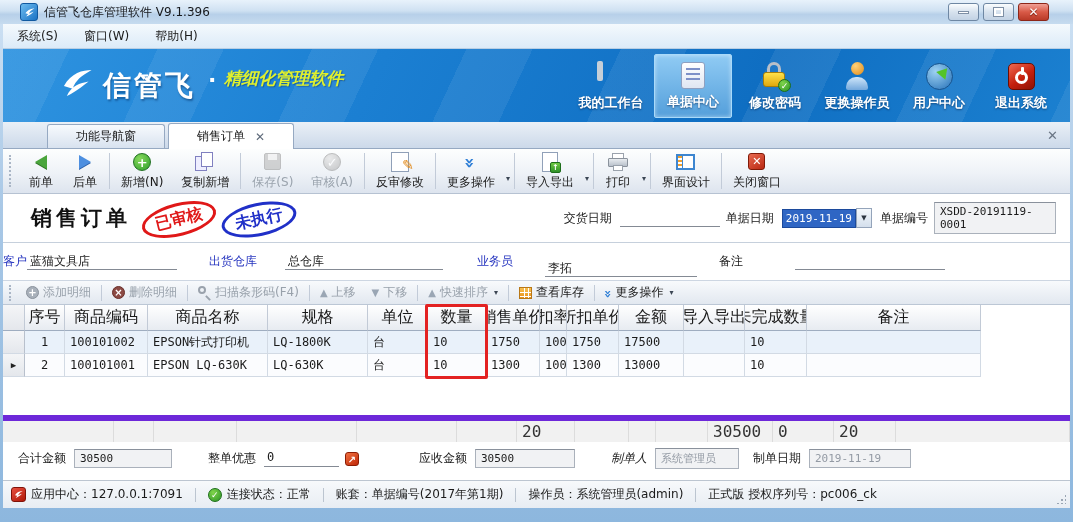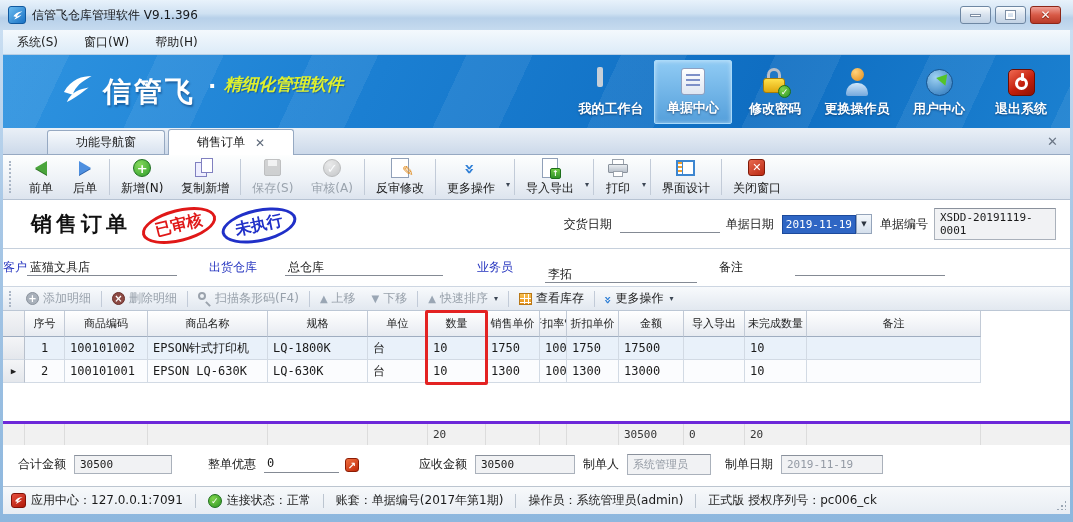--- a/index.html
+++ b/index.html
@@ -1,21 +1,21 @@
 <!DOCTYPE html>
 <html><head>
 <meta charset="utf-8">
 <style>
   * { box-sizing: border-box; margin: 0; padding: 0; }
   html,body { width:1073px; height:522px; overflow:hidden; }
   body { font-family:"DejaVu Sans","Liberation Sans",sans-serif; font-size:12px; color:#1a1a1a; }
   .frame { width:1073px; height:522px; background:linear-gradient(180deg,#cfe2f4 0%,#a9c8e6 40%,#8db7de 100%); position:relative; }
 
   
-  .titlebar { height:30px; display:flex; align-items:center; padding:0 8px;
+  .titlebar { height:24px; display:flex; align-items:center; padding:0 20px;
     background:linear-gradient(180deg,#e8f2fb 0%,#cfe1f2 45%,#b7d0e9 60%,#c6dbef 100%); }
   .app-logo { width:18px; height:18px; border-radius:3px; background:linear-gradient(135deg,#6cbcf0,#1a72c4); border:1px solid #1059a0; display:flex; align-items:center; justify-content:center; margin-right:6px; }
   .app-logo svg { width:13px; height:13px; }
   .title-text { font-size:12px; color:#16181c; }
   .winbtns { margin-left:auto; display:flex; gap:4px; padding-right:4px; }
   .winbtn { width:31px; height:18px; border:1px solid #6e87a3; border-radius:3px;
     background:linear-gradient(180deg,#fbfdfe,#d7e2ee 50%,#c2d2e4); display:flex; align-items:center; justify-content:center; }
   .winbtn.close { background:linear-gradient(180deg,#f0a096,#d85a47 50%,#b93a28); border-color:#8c2618; }
   .glyph-min { width:11px; height:3px; background:#fff; border:1px solid #7e8fa5; }
   .glyph-max { width:9px; height:8px; border:2px solid #fff; outline:1px solid #7e8fa5; background:transparent; }
@@ -140,33 +140,33 @@
      linear-gradient(#fff,#fff) 0 8px/13px 1px no-repeat,
      linear-gradient(#fff,#fff) 4px 0/1px 12px no-repeat,
      linear-gradient(#fff,#fff) 8px 0/1px 12px no-repeat,
      linear-gradient(180deg,#f8c050,#e89018); }
   .dchev { color:#2f7fd6; font-weight:bold; font-size:13px; transform:rotate(90deg); letter-spacing:-2px; display:inline-block; line-height:10px; }
   .ddarr { font-size:8px; color:#3c4654; margin-left:2px; }
 
   
   .gridwrap { height:132px; position:relative; background:#fff; border-bottom:1px solid #b6c2d2; }
   .grow { display:flex; }
-  .gcell { border-right:1px solid #d2dae4; border-bottom:1px solid #d2dae4; padding:0 5px; overflow:hidden; white-space:nowrap; font-size:11px; display:flex; align-items:center; }
+  .gcell { border-right:1px solid #d2dae4; border-bottom:1px solid #d2dae4; padding:0 5px; overflow:hidden; white-space:nowrap; font-size:16px; display:flex; align-items:center; }
   .ghead .gcell { background:linear-gradient(180deg,#ffffff,#e7ebf1); border-right:1px solid #c2cad6; border-bottom:1px solid #9fadc0; justify-content:center; height:26px; padding:0 2px; }
   .gdata .gcell { height:23px; font-family:"DejaVu Sans Mono","Liberation Mono",monospace; font-size:12px; }
   .gdata.odd .gcell { background:#e9f1fa; }
   .gdata.even .gcell { background:#fbfcfe; }
   .c-sel{width:22px; justify-content:center; background:linear-gradient(180deg,#f4f5f7,#e4e7ec)!important; border-right:1px solid #b8c0cc;}
   .c-seq{width:40px; justify-content:center;}
   .c-code{width:83px;} .c-name{width:120px;} .c-spec{width:100px;} .c-unit{width:60px;}
   .c-qty{width:58px;} .c-price{width:54px;} .c-rate{width:27px;} .c-dprice{width:52px;}
   .c-amt{width:65px;} .c-done{width:61px;} .c-undone{width:62px;} .c-rem{width:174px;}
   .rowptr { font-size:9px; color:#222; }
   .gfiller { height:38px; background:#fff; }
-  .gsummary { display:flex; border-top:3px solid #6d28d9; background:#f1f1f1; }
+  .gsummary { display:flex; border-top:6px solid #6d28d9; background:#f1f1f1;justify-content:flex-end; }
   .gsummary .gcell { height:21px; background:#f1f1f1; border-right:1px solid #dcdcdc; border-bottom:none; font-family:"DejaVu Sans Mono","Liberation Mono",monospace; color:#333; }
   .annot { position:absolute; left:422px; top:-1px; width:63px; height:75px; border:3px solid #e32222; border-radius:2px; z-index:6; pointer-events:none; }
 
   
   .totals { height:43px; display:flex; align-items:center; background:#fff; padding-left:15px; }
   .totals .flabel { margin-right:8px; }
   .disc-icon { width:14px; height:14px; border-radius:3px; background:linear-gradient(145deg,#f07040,#c02808); border:1px solid #8c1c04; color:#fff; font-size:10px; line-height:13px; text-align:center; font-weight:bold; margin-left:6px; }
 
   
   .statusbar { height:28px; border-top:1px solid #bcc5d0; background:linear-gradient(180deg,#f7f9fb,#e8edf3); display:flex; align-items:center; padding:0 8px; position:relative; }
@@ -543,21 +543,21 @@
     </div>
 
     <div class="totals">
       <span class="flabel">合计金额</span>
       <span class="robox mono" style="width:98px;">30500</span>
       <span class="flabel" style="margin-left:36px;">整单优惠</span>
       <span class="uline mono" style="width:75px;">0</span>
       <span class="disc-icon">↗</span>
       <span class="flabel" style="margin-left:60px;">应收金额</span>
       <span class="robox mono" style="width:100px;">30500</span>
-      <span class="flabel" style="margin-left:8px;">制单人</span>
+      <span class="flabel" style="margin-left:36px;font-style:italic;">制单人</span>
       <span class="robox graytext" style="width:84px;">系统管理员</span>
       <span class="flabel" style="margin-left:14px;">制单日期</span>
       <span class="robox graytext mono" style="width:102px;">2019-11-19</span>
     </div>
 
     <div class="statusbar">
       <span class="sb-item">
         <span class="sb-logo">
           <svg viewBox="0 0 16 16">
               <path d="M3 9 C6 4, 11 3, 14 3 C10 5, 8 7, 7 10 Z" fill="#fff"></path>

